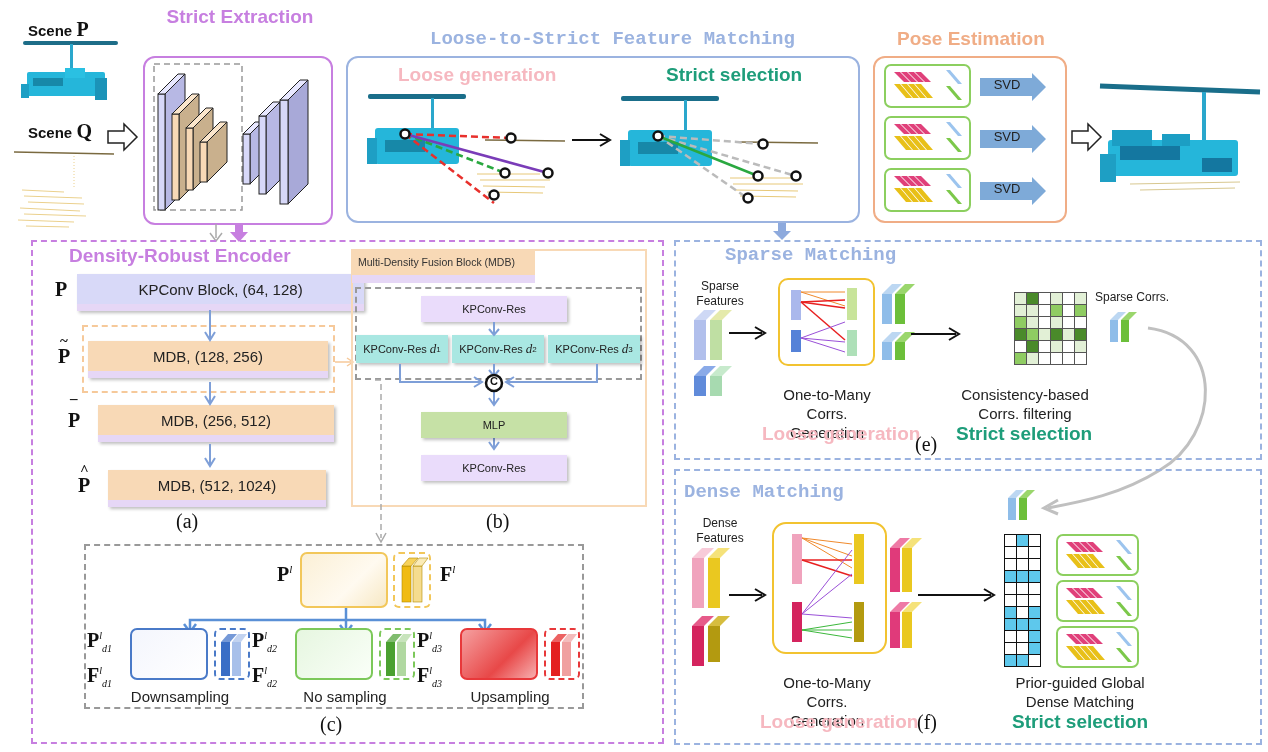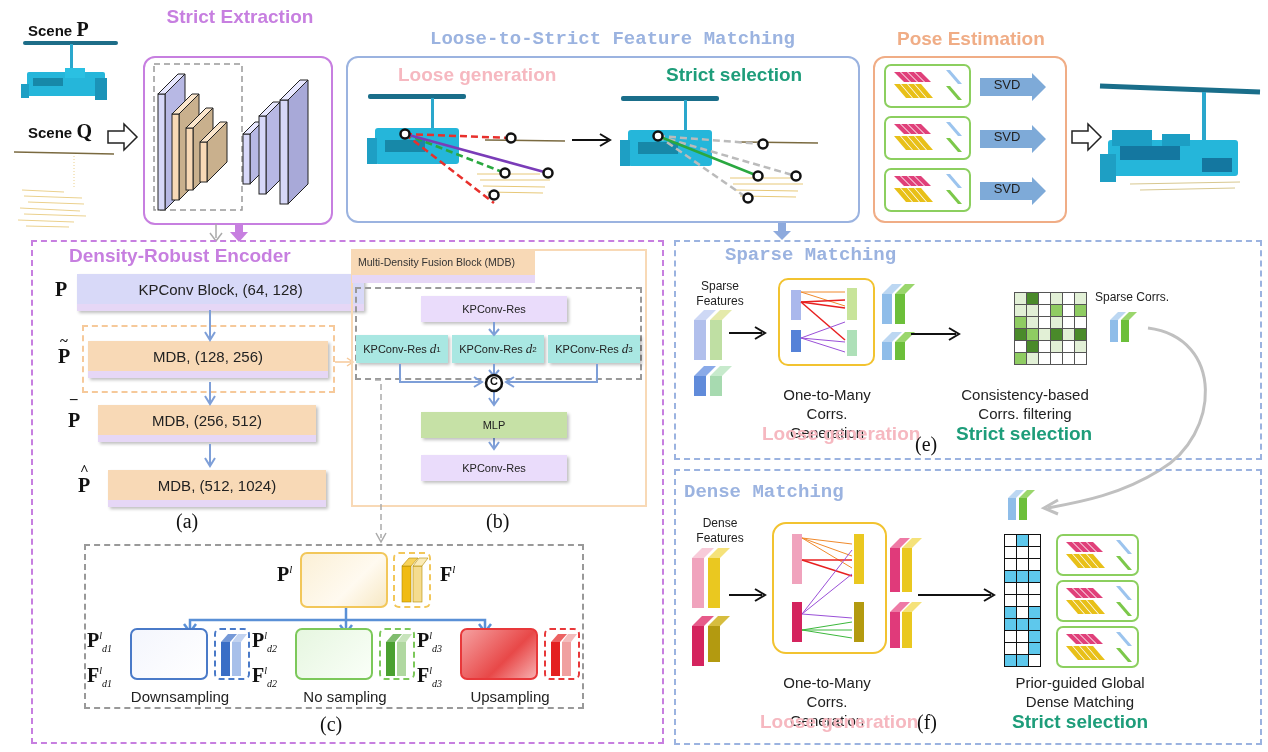--- a/index.html
+++ b/index.html
@@ -257,21 +257,21 @@
     <div class="math" style="left:58px;top:345px;">
          <span style="position:relative;display:inline-block;"><span style="position:absolute;left:2px;top:-12px;font-size:15px;font-weight:bold;">~</span><span>P</span></span>
        </div>
        <div class="blk" style="left:88px;top:341px;width:240px;">
          <div class="top" style="height:30px;background:#f8d9b6;">MDB, (128, 256)</div>
          <div class="stripe"></div>
        </div>
     <div class="math" style="left:68px;top:409px;">
          <span style="position:relative;display:inline-block;"><span style="position:absolute;left:2px;top:-12px;font-size:15px;font-weight:bold;">¯</span><span>P</span></span>
        </div>
-       <div class="blk" style="left:98px;top:405px;width:218px;">
+       <div class="blk" style="left:98px;top:405px;width:236px;">
          <div class="top" style="height:30px;background:#f8d9b6;">MDB, (256, 512)</div>
          <div class="stripe"></div>
        </div>
     <div class="math" style="left:78px;top:474px;">
          <span style="position:relative;display:inline-block;"><span style="position:absolute;left:2px;top:-12px;font-size:15px;font-weight:bold;">^</span><span>P</span></span>
        </div>
        <div class="blk" style="left:108px;top:470px;width:218px;">
          <div class="top" style="height:30px;background:#f8d9b6;">MDB, (512, 1024)</div>
          <div class="stripe"></div>
        </div>

